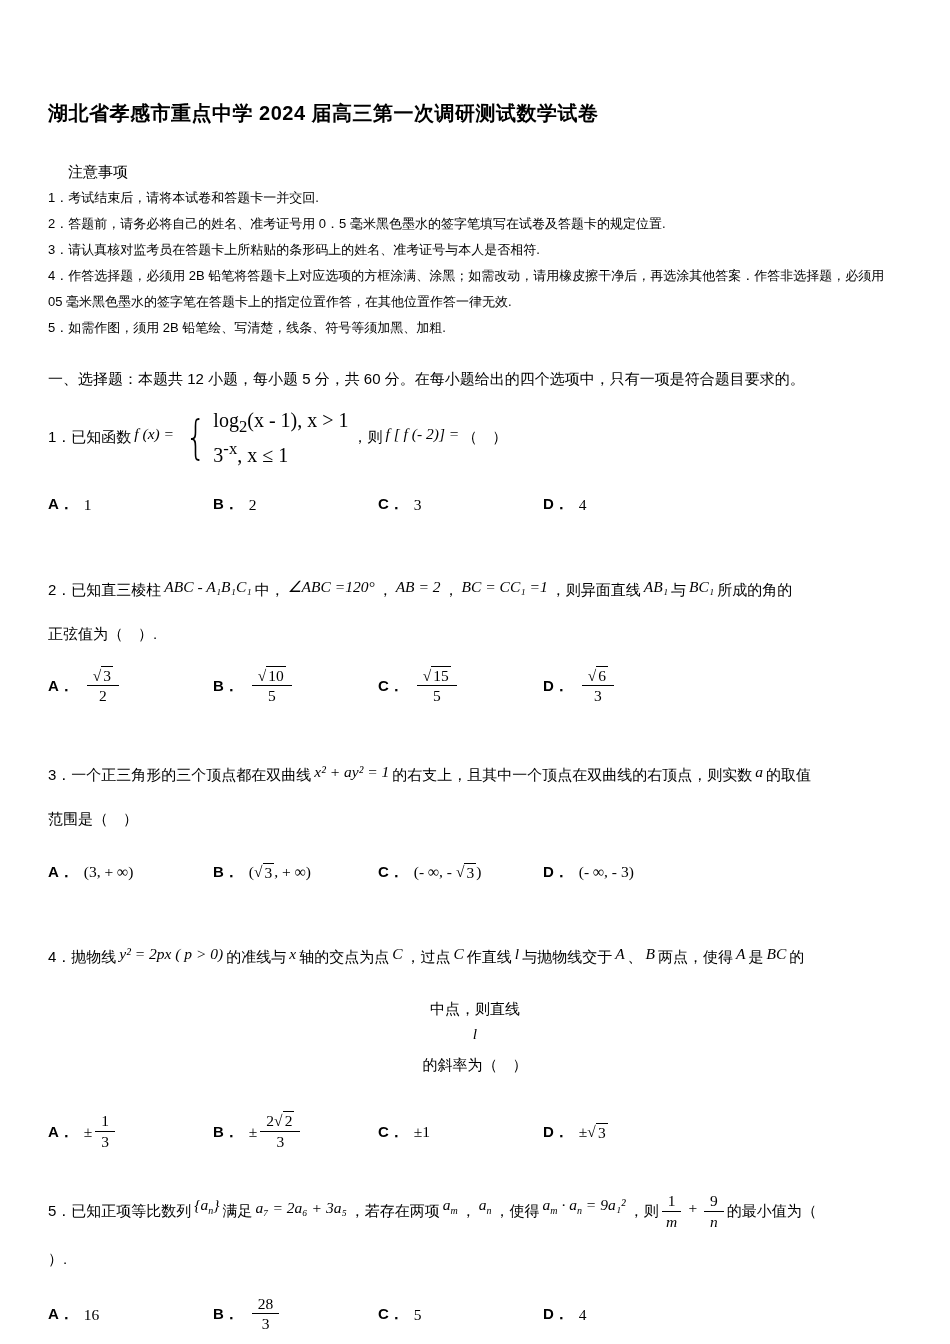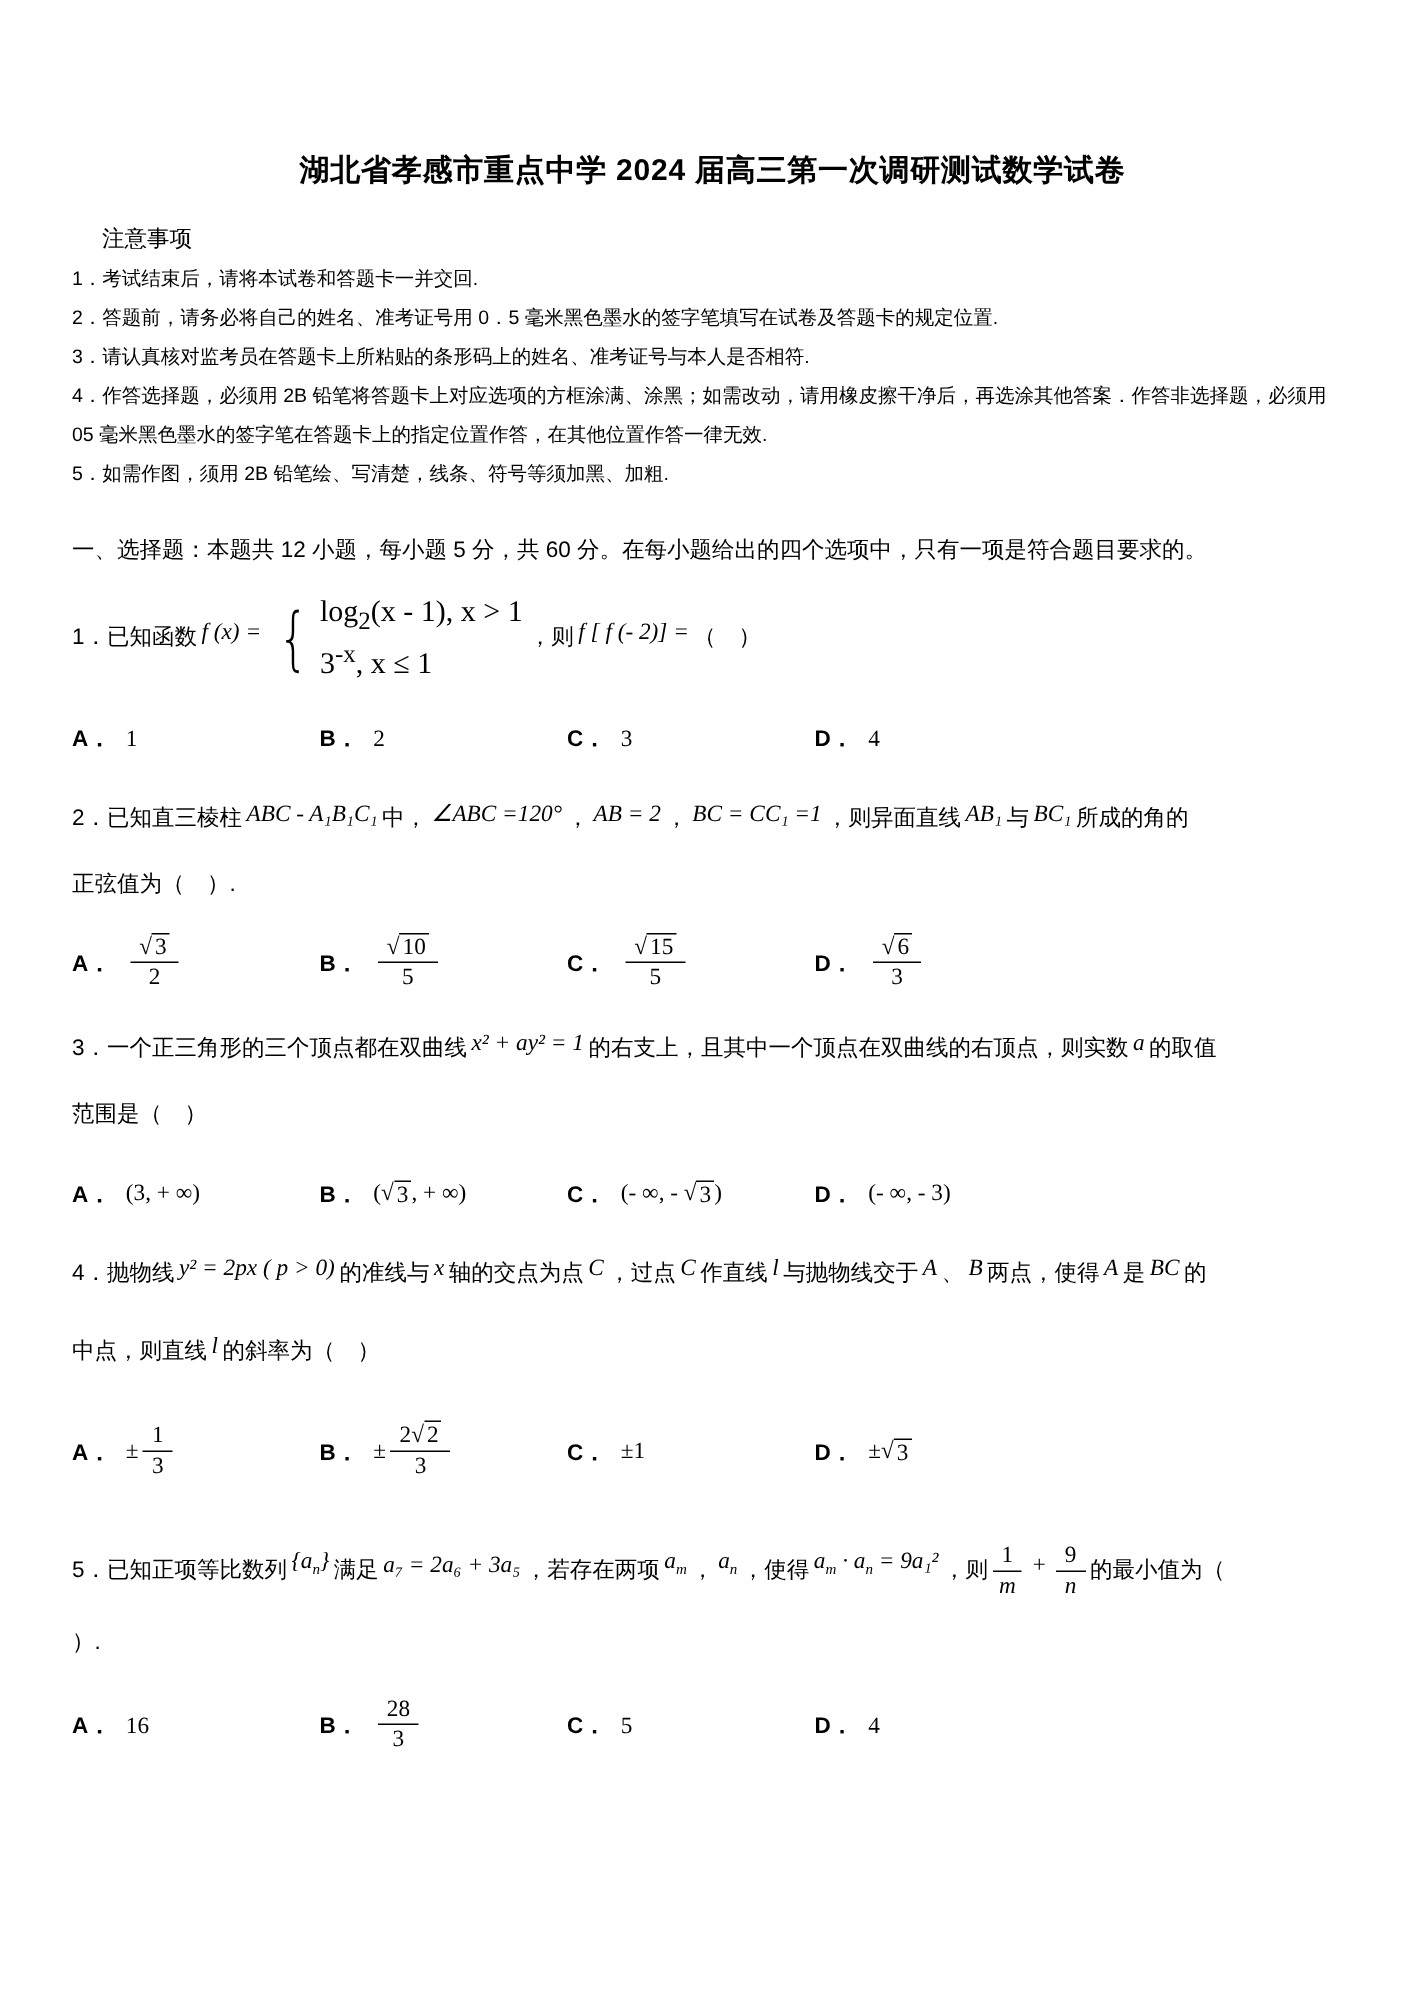--- a/index.html
+++ b/index.html
@@ -5,30 +5,30 @@
   * { margin:0; padding:0; box-sizing:border-box; }
   html, body { background:#ffffff; }
   body {
     width:950px; height:1344px; overflow:hidden;
     font-family:"Liberation Sans","DejaVu Sans",sans-serif;
     color:#000;
   }
   .page { padding:100px 48px 0 48px; }
 
   .title {
-    text-align:center; font-size:20px; font-weight:700;
-    margin-bottom:20px; letter-spacing:0.5px;
+    font-size:20px; font-weight:700;
+    margin-bottom:32px; letter-spacing:0.5px;
   }
 
   .notice-heading { font-size:15px; line-height:26px;margin-left:20px; }
   .notice-item { font-size:13px; line-height:26px; }
 
   .section-heading { font-size:15px; line-height:24px; margin-top:26px; }
 
-  .question { margin-top:24px; }
+  .question { margin-top:56px; }
   .q-line {
     font-size:15px; line-height:28px; white-space:nowrap;
     display:flex; align-items:center;
   }
   .q-line2 { margin-top:16px; }
 
   .zh { font-size:15px; }
   .math {
     font-family:Liberation Serif, serif;
     font-style:italic; font-size:15.5px;
@@ -71,21 +71,21 @@
   .opt { width:165px; display:flex; align-items:center; font-size:15px; }
   .opt:last-child { width:auto; }
   .opt-label {
     font-weight:700; margin-right:10px;
     font-family:"Liberation Sans","DejaVu Sans",sans-serif; font-style:normal;
   }
   .opt-val { font-family:"Liberation Serif","DejaVu Serif",serif; font-size:15.5px; }
   .opt .frac { margin-top:-2px; }
 
   .q2-opts { margin-top:20px; }
-  .q4-line2 { margin-top:24px; }
+  .q4-line2 { margin-top:24px;flex-direction:column; }
   .q5 { margin-top:41px; }
   .q5-line2 { margin-top:14px; }
 </style>
 </head>
 <body>
 
 <div class="page">
 
   <h1 class="title">湖北省孝感市重点中学 2024 届高三第一次调研测试数学试卷</h1>
 

